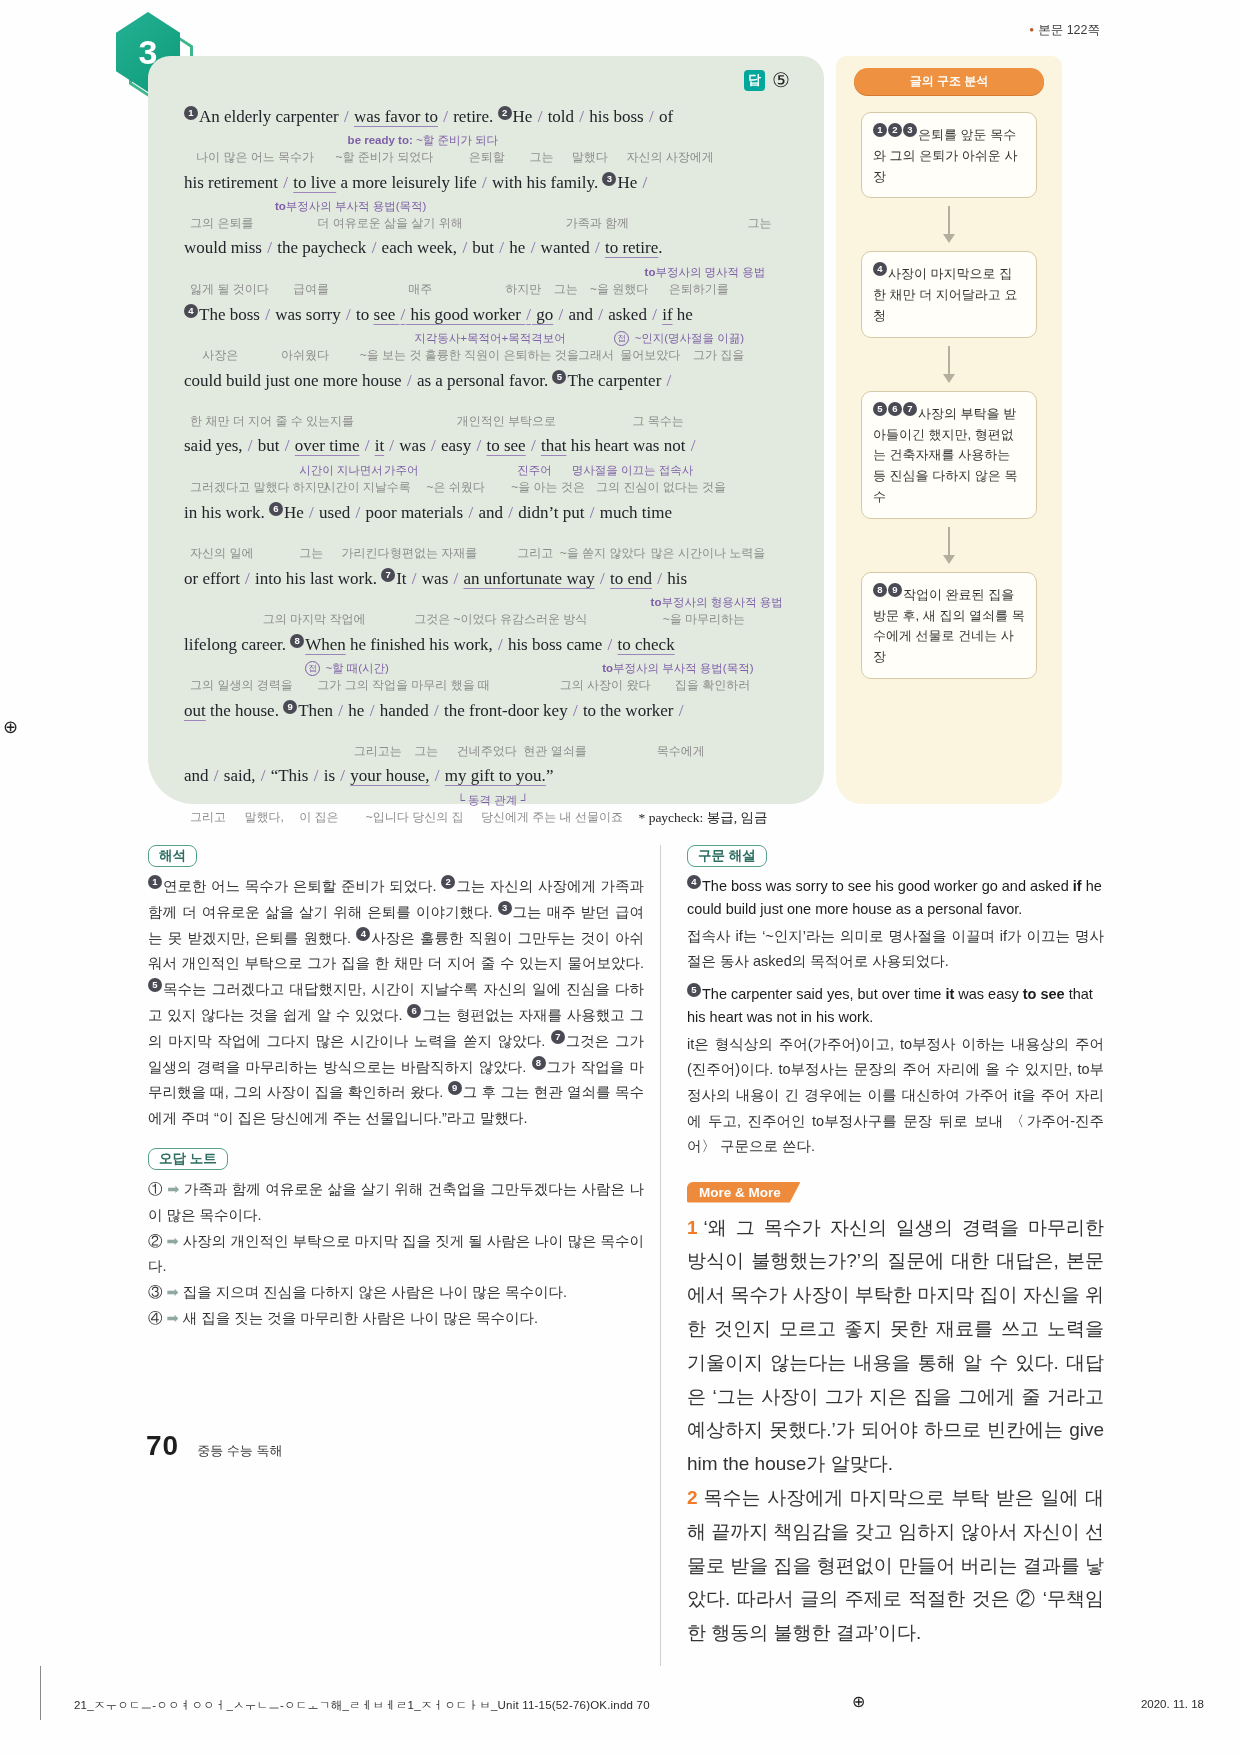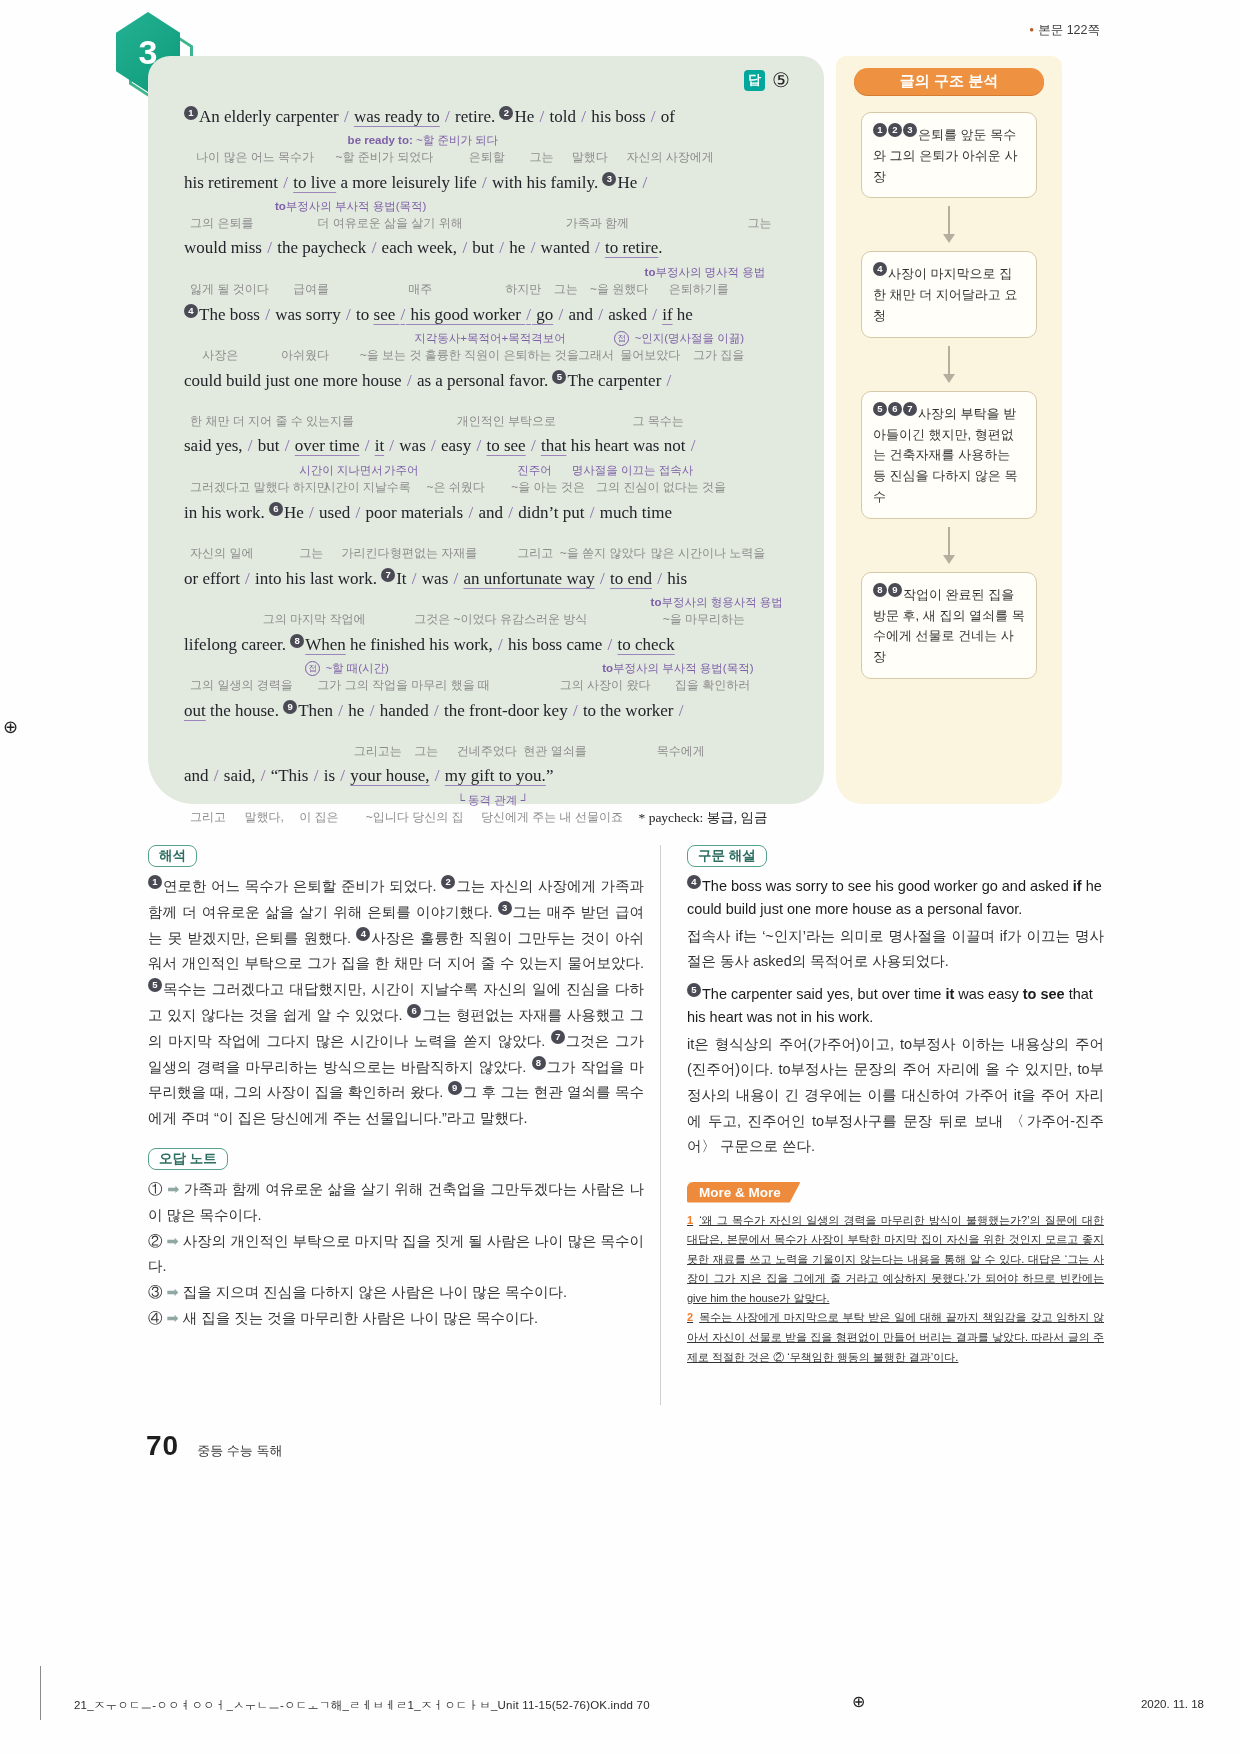--- a/index.html
+++ b/index.html
@@ -39,21 +39,21 @@
         background:#4a4a55;color:#fff;font-size:9.5px;font-weight:700;text-align:center;
         vertical-align:6px;margin-right:1px;font-family:"Liberation Sans",sans-serif;}
   .jcirc{display:inline-block;width:13px;height:13px;line-height:13px;border:1px solid #7d5fa8;
          border-radius:50%;font-size:8.5px;text-align:center;vertical-align:1px;margin-right:2px;}
   .arrw{color:#8fa8a3;}
 
   
   .panel-cream{position:absolute;left:836px;top:56px;width:226px;height:748px;background:#fbf4df;
                border-radius:10px 10px 26px 26px;}
   .pill{position:absolute;top:12px;left:50%;transform:translateX(-50%);width:190px;height:27px;
-        background:#ee9140;border-radius:15px;color:#fff;font-weight:700;font-size:15px;
+        background:#ee9140;border-radius:15px;color:#fff;font-weight:700;font-size:12px;
         display:flex;align-items:center;justify-content:center;box-shadow:0 1px 0 #d57a2e;}
   .sboxes{position:absolute;top:56px;left:0;right:0;display:flex;flex-direction:column;align-items:center;}
   .sbox{width:176px;background:#fffef9;border:1px solid #d6c9a8;border-radius:10px;
         padding:10px 11px;font-size:13px;line-height:1.6;color:#333;box-sizing:border-box;}
   .sarrow{display:flex;flex-direction:column;align-items:center;padding:8px 0;}
   .sarrow .stem{width:2px;height:28px;background:#b4ae9e;}
   .sarrow .tri{width:0;height:0;border-left:6px solid transparent;border-right:6px solid transparent;
                border-top:9px solid #b4ae9e;}
 
   
@@ -63,21 +63,21 @@
   .seclabel{display:inline-block;border:1.5px solid #55a18e;color:#2e6e60;border-radius:8px;
             padding:1px 10px;font-size:13.5px;font-weight:700;background:#fff;margin:0 0 7px 0;}
   .sect{margin-bottom:16px;}
   .para{font-size:14.5px;line-height:1.78;color:#333;text-align:justify;}
   .odap-item{font-size:14.5px;line-height:1.78;color:#333;text-align:justify;}
   .gumun-en{font-size:14.5px;line-height:1.62;color:#1c1c1c;margin:1px 0;}
   .gumun-ko{font-size:14.5px;line-height:1.76;color:#333;margin:2px 0 8px 0;text-align:justify;}
   .morelabel{display:inline-block;background:#ee8a3c;color:#fff;font-weight:700;font-size:13.5px;
              padding:3px 20px 3px 12px;border-radius:6px 2px 2px 2px;margin:6px 0 8px 0;
              clip-path:polygon(0 0,100% 0,calc(100% - 11px) 100%,0 100%);}
-  .more-item{font-size:11px;line-height:1.78;color:#333;text-align:justify;text-decoration:underline;}
+  .more-item{font-size:19px;line-height:1.78;color:#333;text-align:justify;}
   .mnum{color:#f07b28;font-weight:700;margin-right:6px;}
 
   
   .footer-row{position:absolute;left:146px;top:1430px;display:flex;align-items:baseline;gap:8px;}
   .fpage{font-size:28px;font-weight:800;color:#1e1e1e;letter-spacing:1px;}
   .ftitle{font-size:13px;color:#333;margin-left:10px;}
   .printrow{position:absolute;left:0;right:0;top:1698px;height:20px;font-size:11.5px;color:#2b2b2b;}
   .pfile{position:absolute;left:74px;top:0;letter-spacing:0.2px;}
   .pdate{position:absolute;right:36px;top:0;}
   .croptick{position:absolute;left:40px;top:1666px;width:1px;height:54px;background:#8a8a8a;}
@@ -99,21 +99,21 @@
     <div class="hexb hex-fill">3</div>
   </div>
 
   <div class="panel-green">
     <div class="ans">
       <span class="ansbox">답</span>
       <span class="ansnum">⑤</span>
     </div>
     <div class="passage">
         <div class="pline">
-          <div class="en"><span class="snum">1</span>An elderly carpenter <span class="sl">/</span> <span class="ul">was ready to</span> <span class="sl">/</span> retire. <span class="snum">2</span>He <span class="sl">/</span> told <span class="sl">/</span> his boss <span class="sl">/</span> of</div>
+          <div class="en"><span class="snum">1</span>An elderly carpenter <span class="sl">/</span> <span class="ul">was favor to</span> <span class="sl">/</span> retire. <span class="snum">2</span>He <span class="sl">/</span> told <span class="sl">/</span> his boss <span class="sl">/</span> of</div>
           <div class="ann">
             <span class="item" style="left: 27%;"><b>be ready to:</b> ~할 준비가 되다</span>
           </div>
           <div class="gl">
             <span class="item" style="left: 2%;">나이 많은 어느 목수가</span>
             <span class="item" style="left: 25%;">~할 준비가 되었다</span>
             <span class="item" style="left: 47%;">은퇴할</span>
             <span class="item" style="left: 57%;">그는</span>
             <span class="item" style="left: 64%;">말했다</span>
             <span class="item" style="left: 73%;">자신의 사장에게</span>

